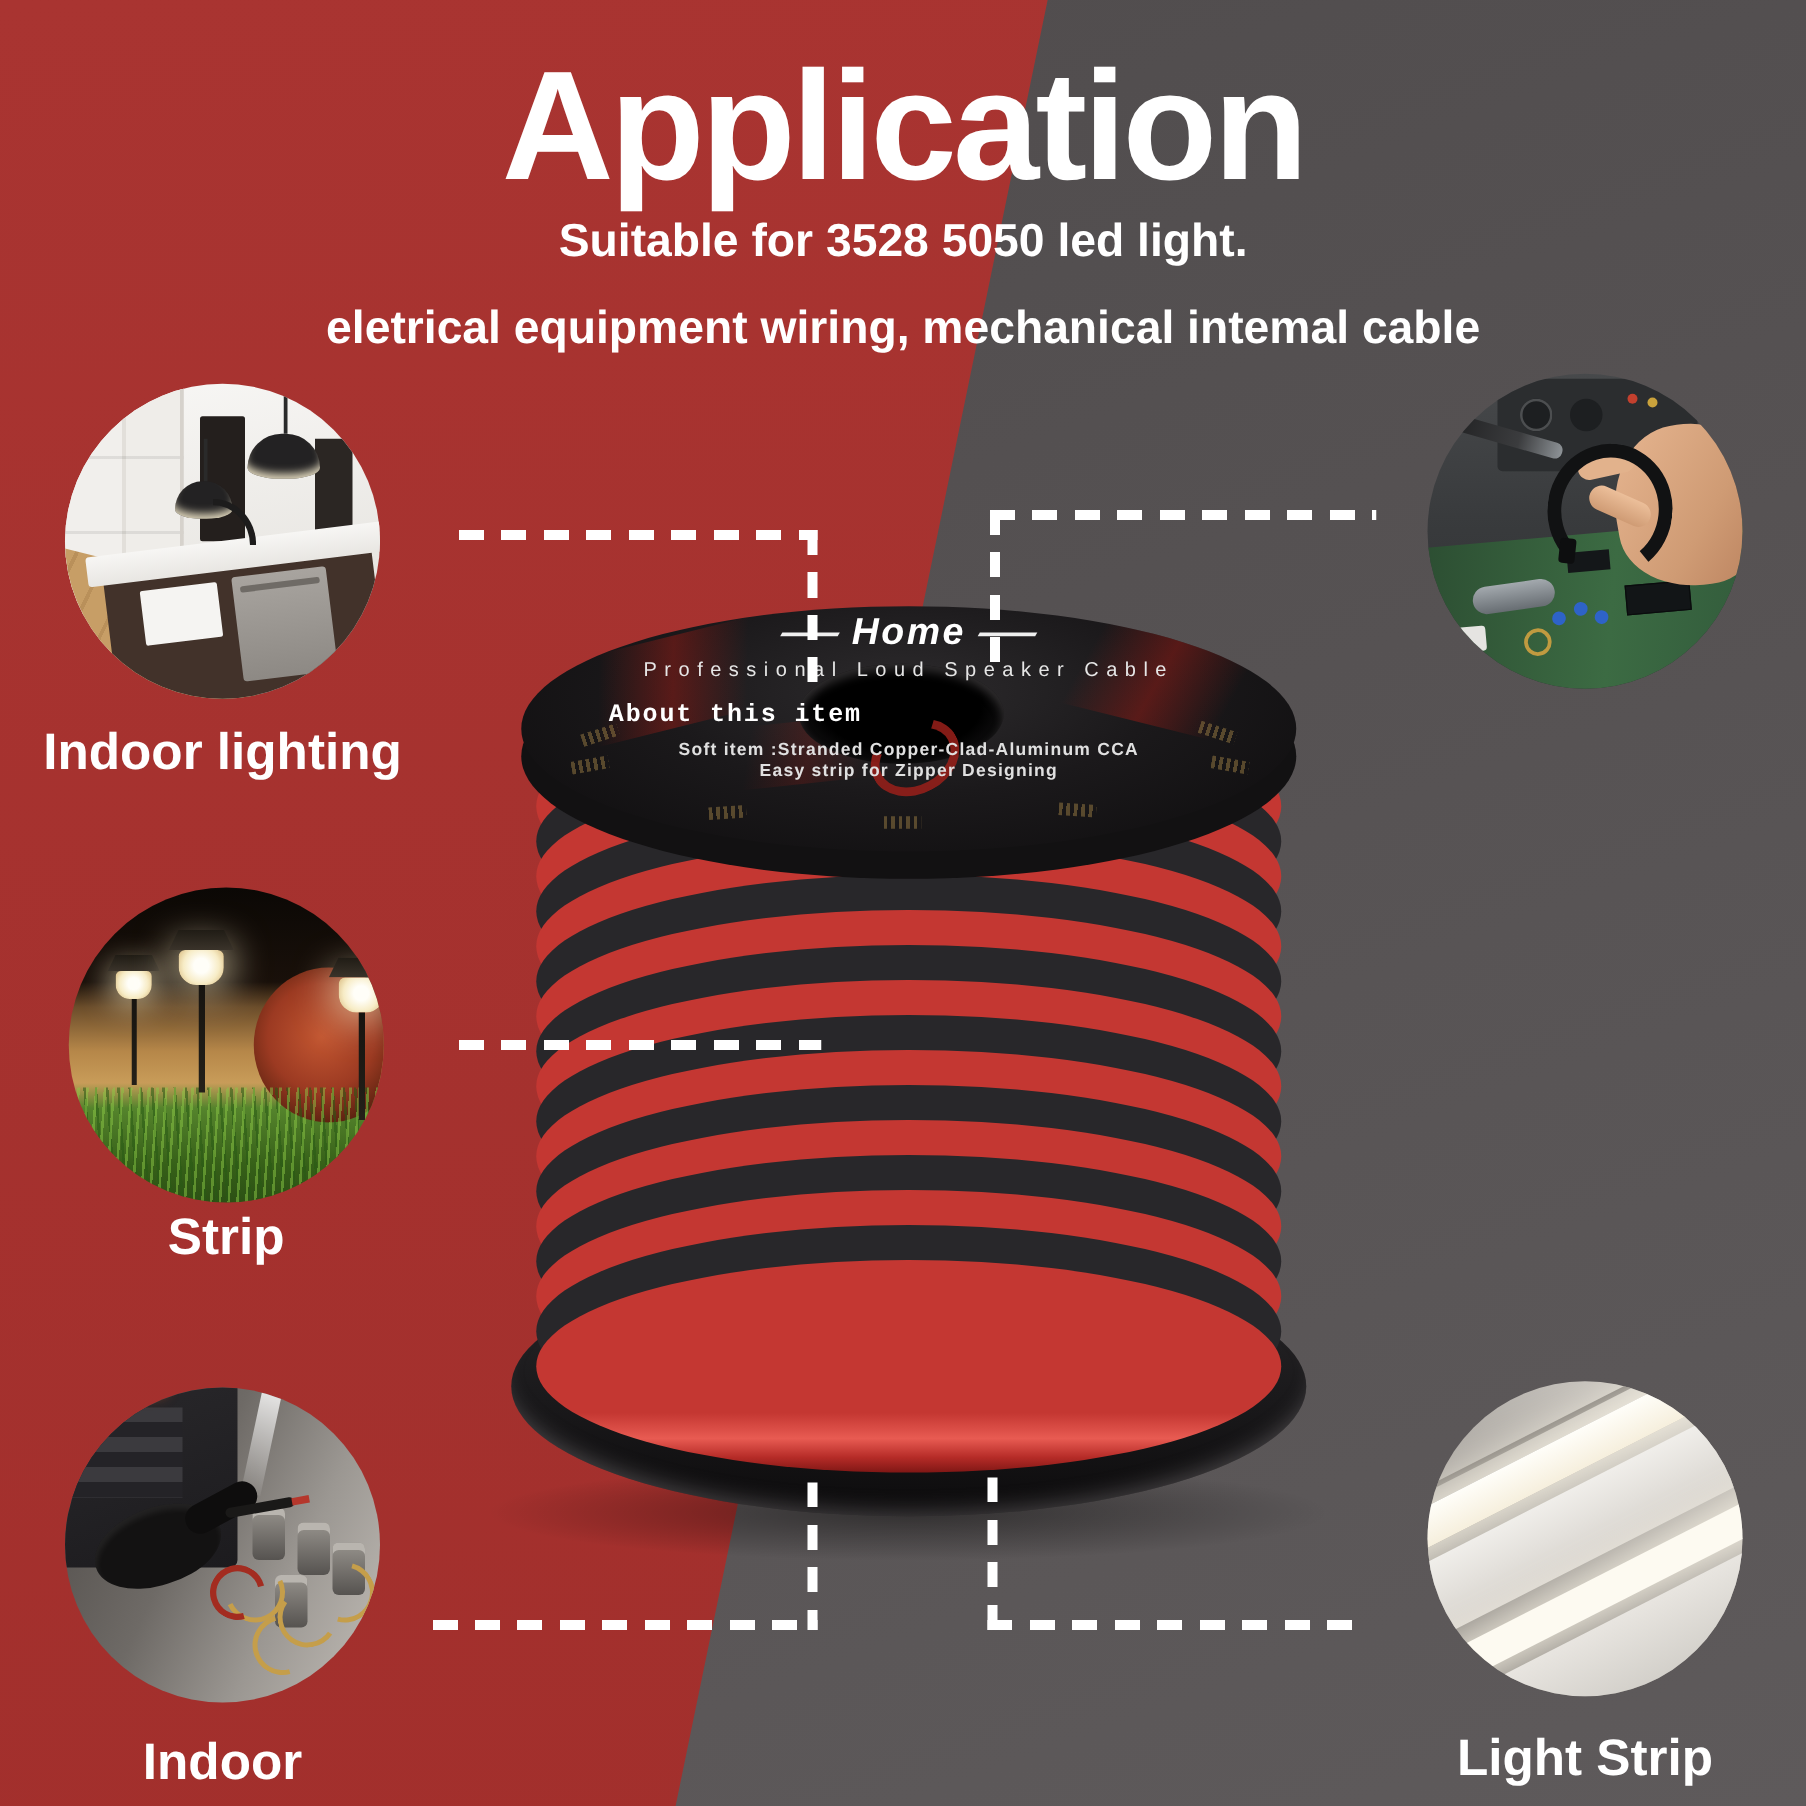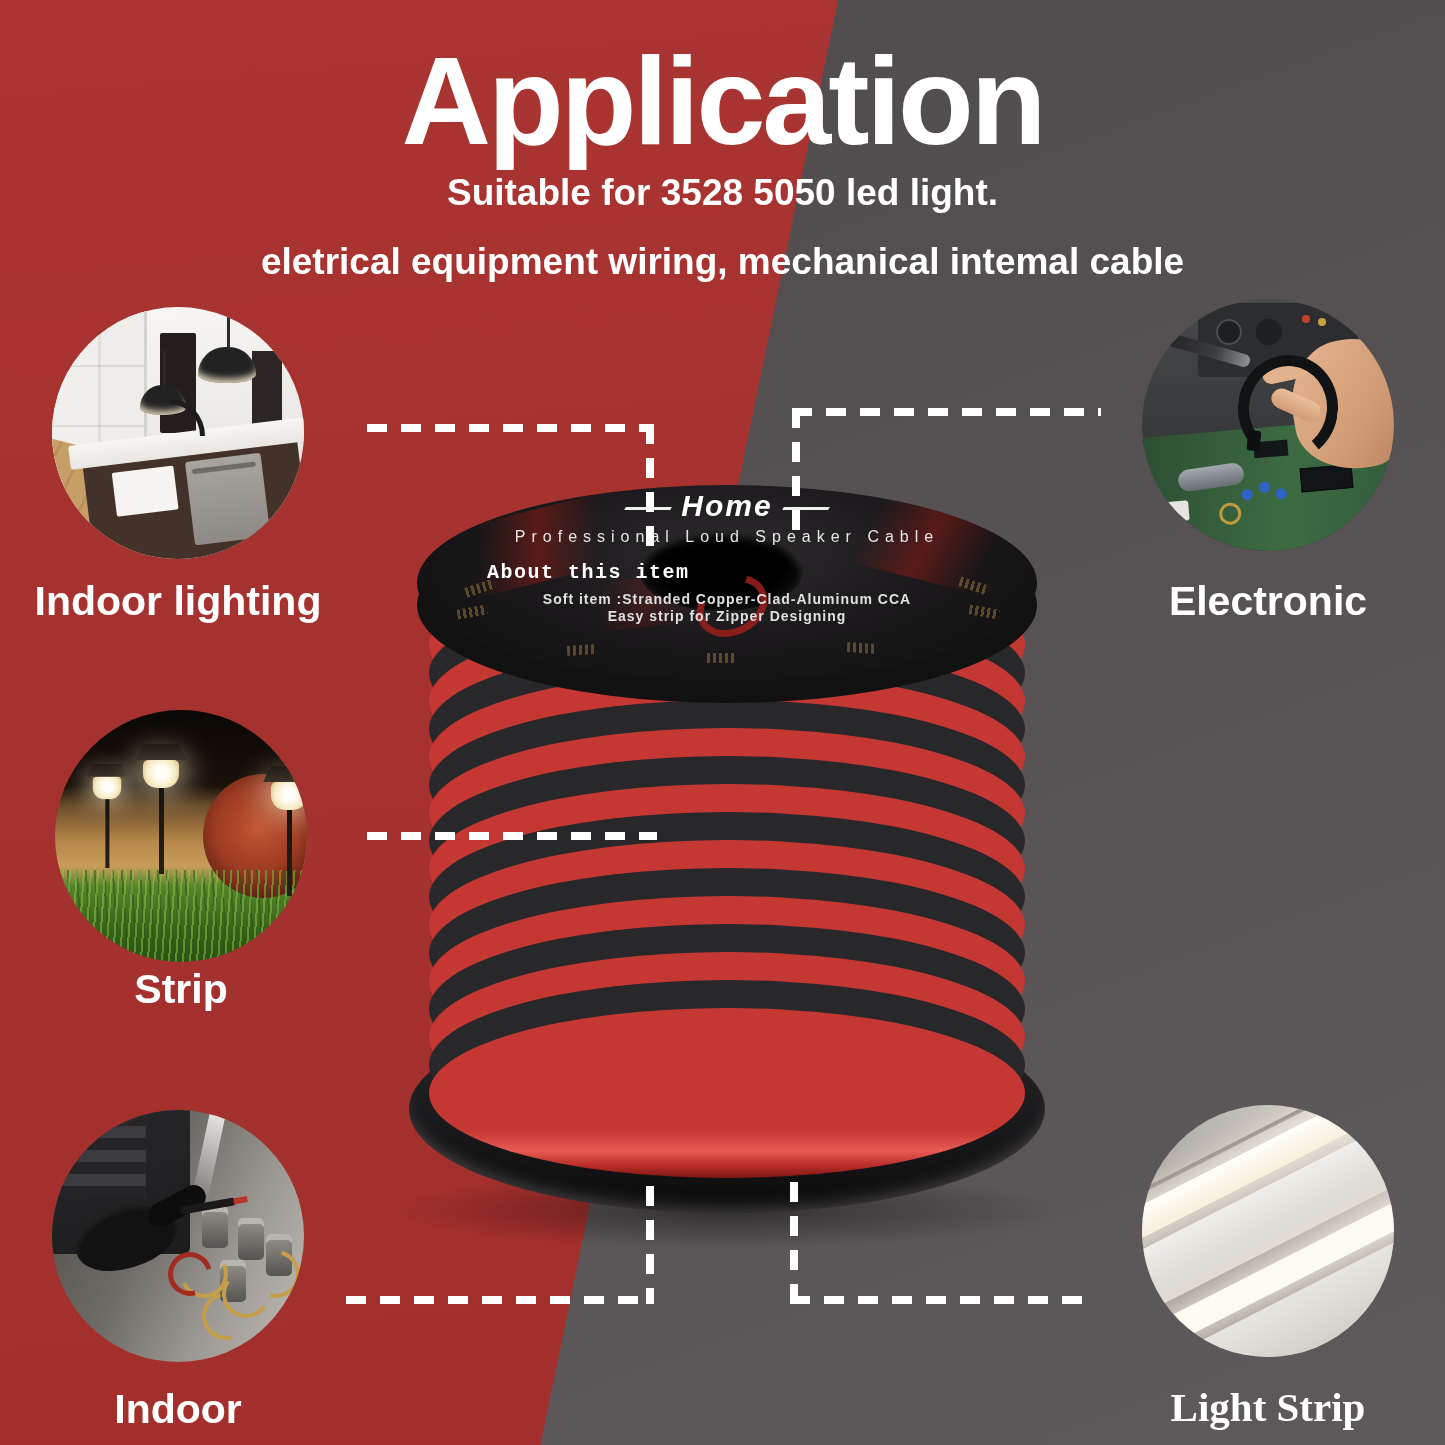--- a/index.html
+++ b/index.html
@@ -221,32 +221,31 @@
       <div class="e-chip1"></div>
       <div class="e-chip2"></div>
       <div class="e-dot"></div>
       <div class="e-coil"></div>
     </div>
     <div class="e-hand"></div>
     <div class="e-f1"></div>
     <div class="e-f2"></div>
     <div class="e-cable"></div>
   </div>
-  <div class="clabel" style="left:1103px;top:578px;">Electronic</div>
 
   <div class="circle c-lightstrip">
     <div class="ls-rot">
       <div class="ls-seam"></div>
       <div class="ls-glow1"></div>
       <div class="ls-panel1"></div>
       <div class="ls-glow2"></div>
       <div class="ls-panel2"></div>
     </div>
   </div>
-  <div class="clabel" style="left:1103px;top:1383px;font-family:Liberation Serif, serif;">Light Strip</div>
+  <div class="clabel" style="left:1103px;top:1383px;">Light Strip</div>
 
   <div class="spool">
     <div class="sp-shadow"></div>
     <div class="sp-flange"></div>
     <div class="coil-stack">
         <div class="coil coil-red" style="top: 75px;"></div>
         <div class="coil coil-blk" style="top: 103px;"></div>
         <div class="coil coil-red" style="top: 131px;"></div>
         <div class="coil coil-blk" style="top: 159px;"></div>
         <div class="coil coil-red" style="top: 187px;"></div>

